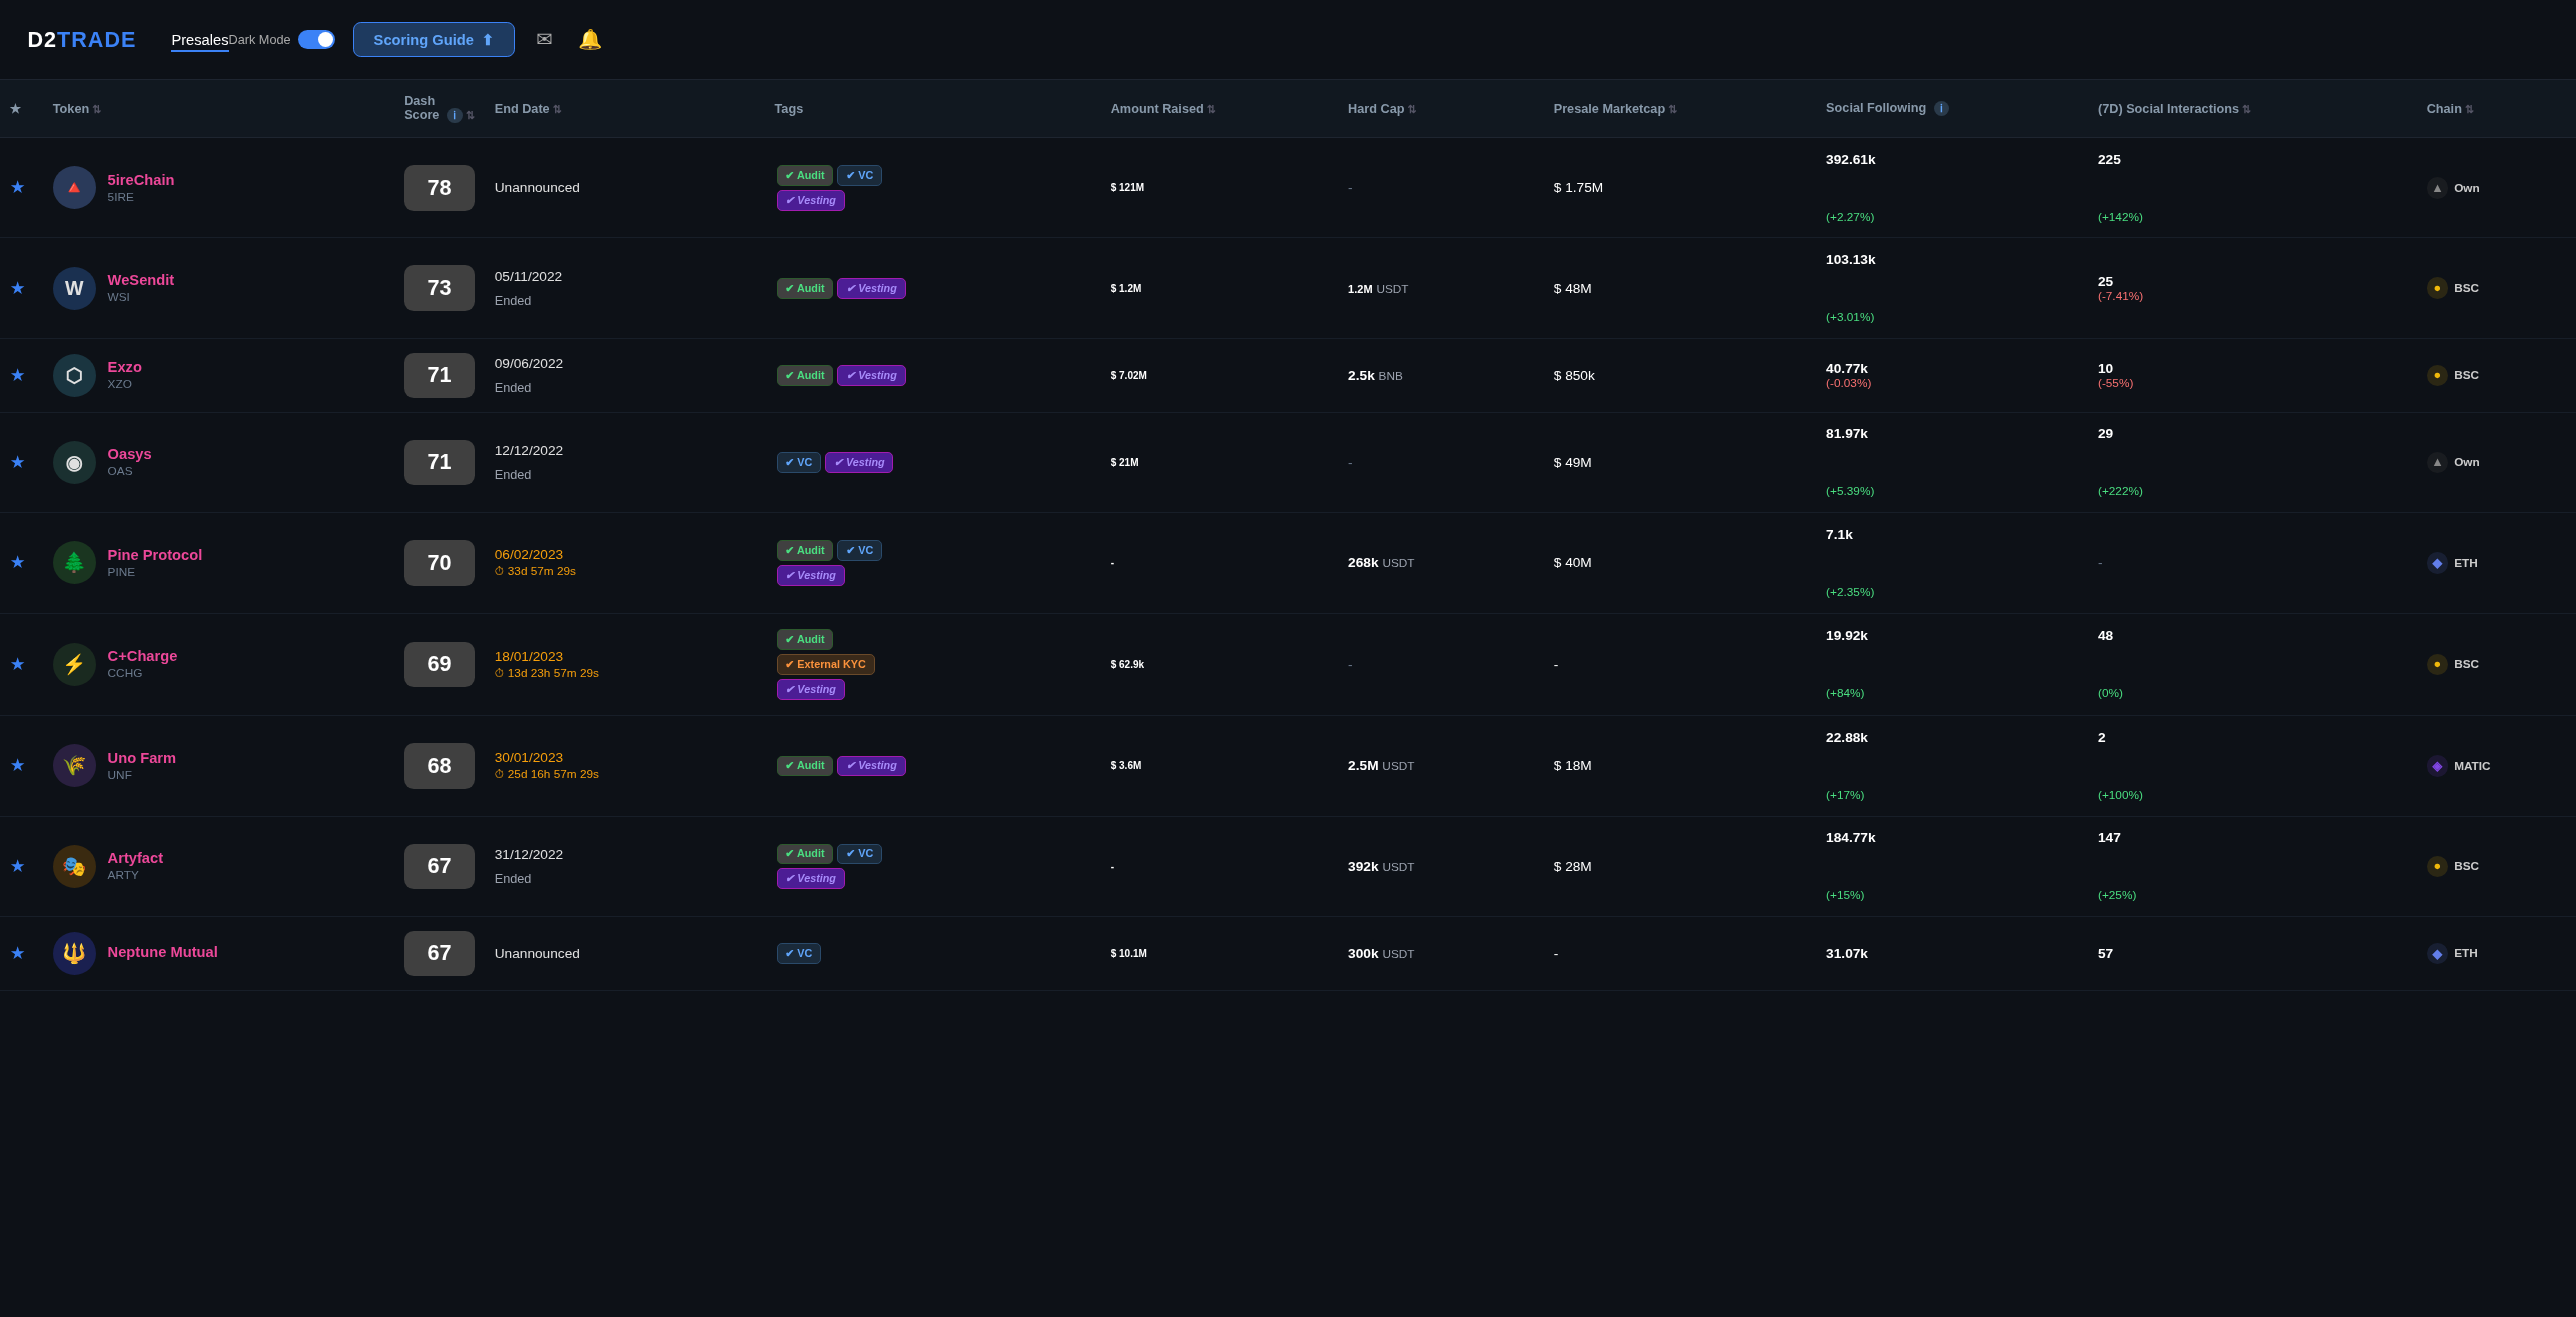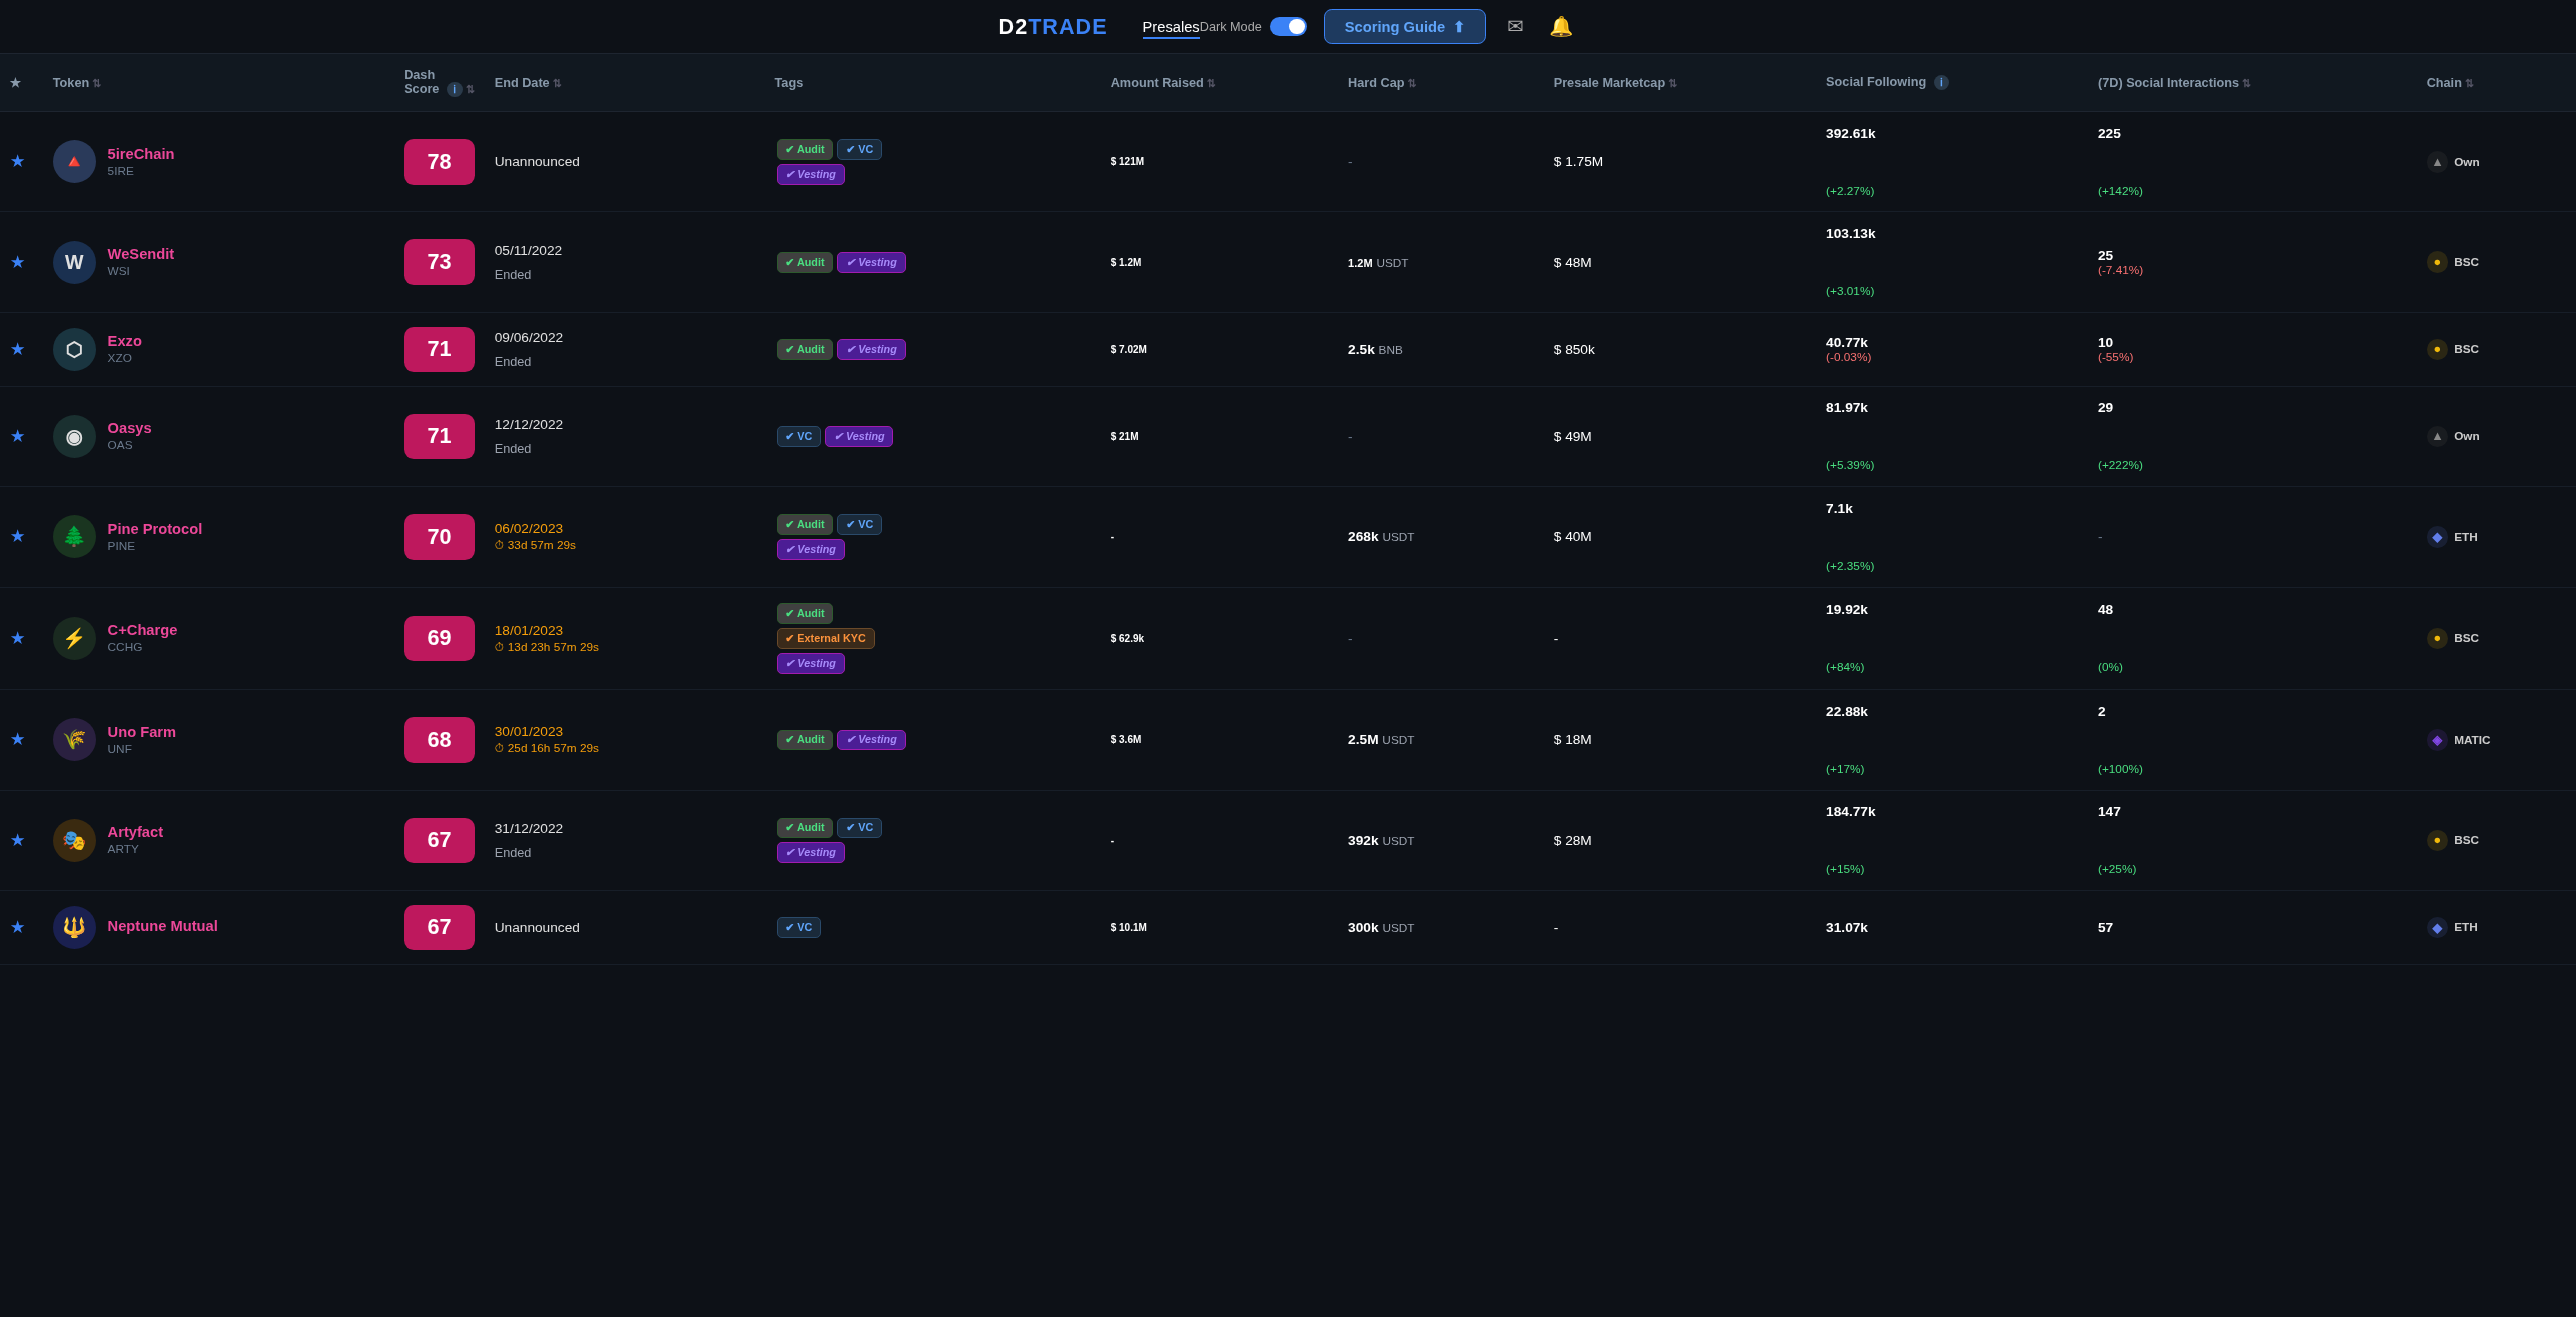--- a/index.html
+++ b/index.html
@@ -7,25 +7,25 @@
       background: #0d1117;
       color: #e0e0e0;
       font-family: -apple-system, BlinkMacSystemFont, 'Segoe UI', sans-serif;
       font-size: 13.7px;
       min-height: 100vh;
     }
     
     .header {
       display: flex;
       align-items: center;
-      justify-content: center;
+      justify-content: flex-start;
       padding: 11.8px 27.4px;
       background: #0d1117;
       border-bottom: 1px solid #1e2530;
-      height: 54px;
+      height: 80px;
     }
     .header-left {
       display: flex;
       align-items: center;
       gap: 35px;
     }
     .logo {
       font-size: 21.6px;
       font-weight: 800;
       color: #fff;
@@ -151,21 +151,21 @@
       display: flex;
       align-items: center;
       justify-content: center;
       font-size: 19.6px;
       font-weight: bold;
       flex-shrink: 0;
     }
     .token-name { font-weight: 700; color: #ec4899; font-size: 14.7px; }
     .token-ticker { color: #6b7a8d; font-size: 11.8px; margin-top: 2px; }
     .dash-score {
-      background: #be185d;
+      background: #404040;
       border-radius: 9.8px;
       padding: 9.8px 17.6px;
       font-size: 21.6px;
       font-weight: 800;
       color: #fff;
       text-align: center;
       min-width: 59px;
     }
     .date-cell .ended { color: #9ca3af; font-size: 12.7px; margin-top: 10px; }
     .date-cell .timer { color: #f59e0b; font-size: 11.8px; display: flex; align-items: center; gap: 3.9px; margin-top: 2px; }

